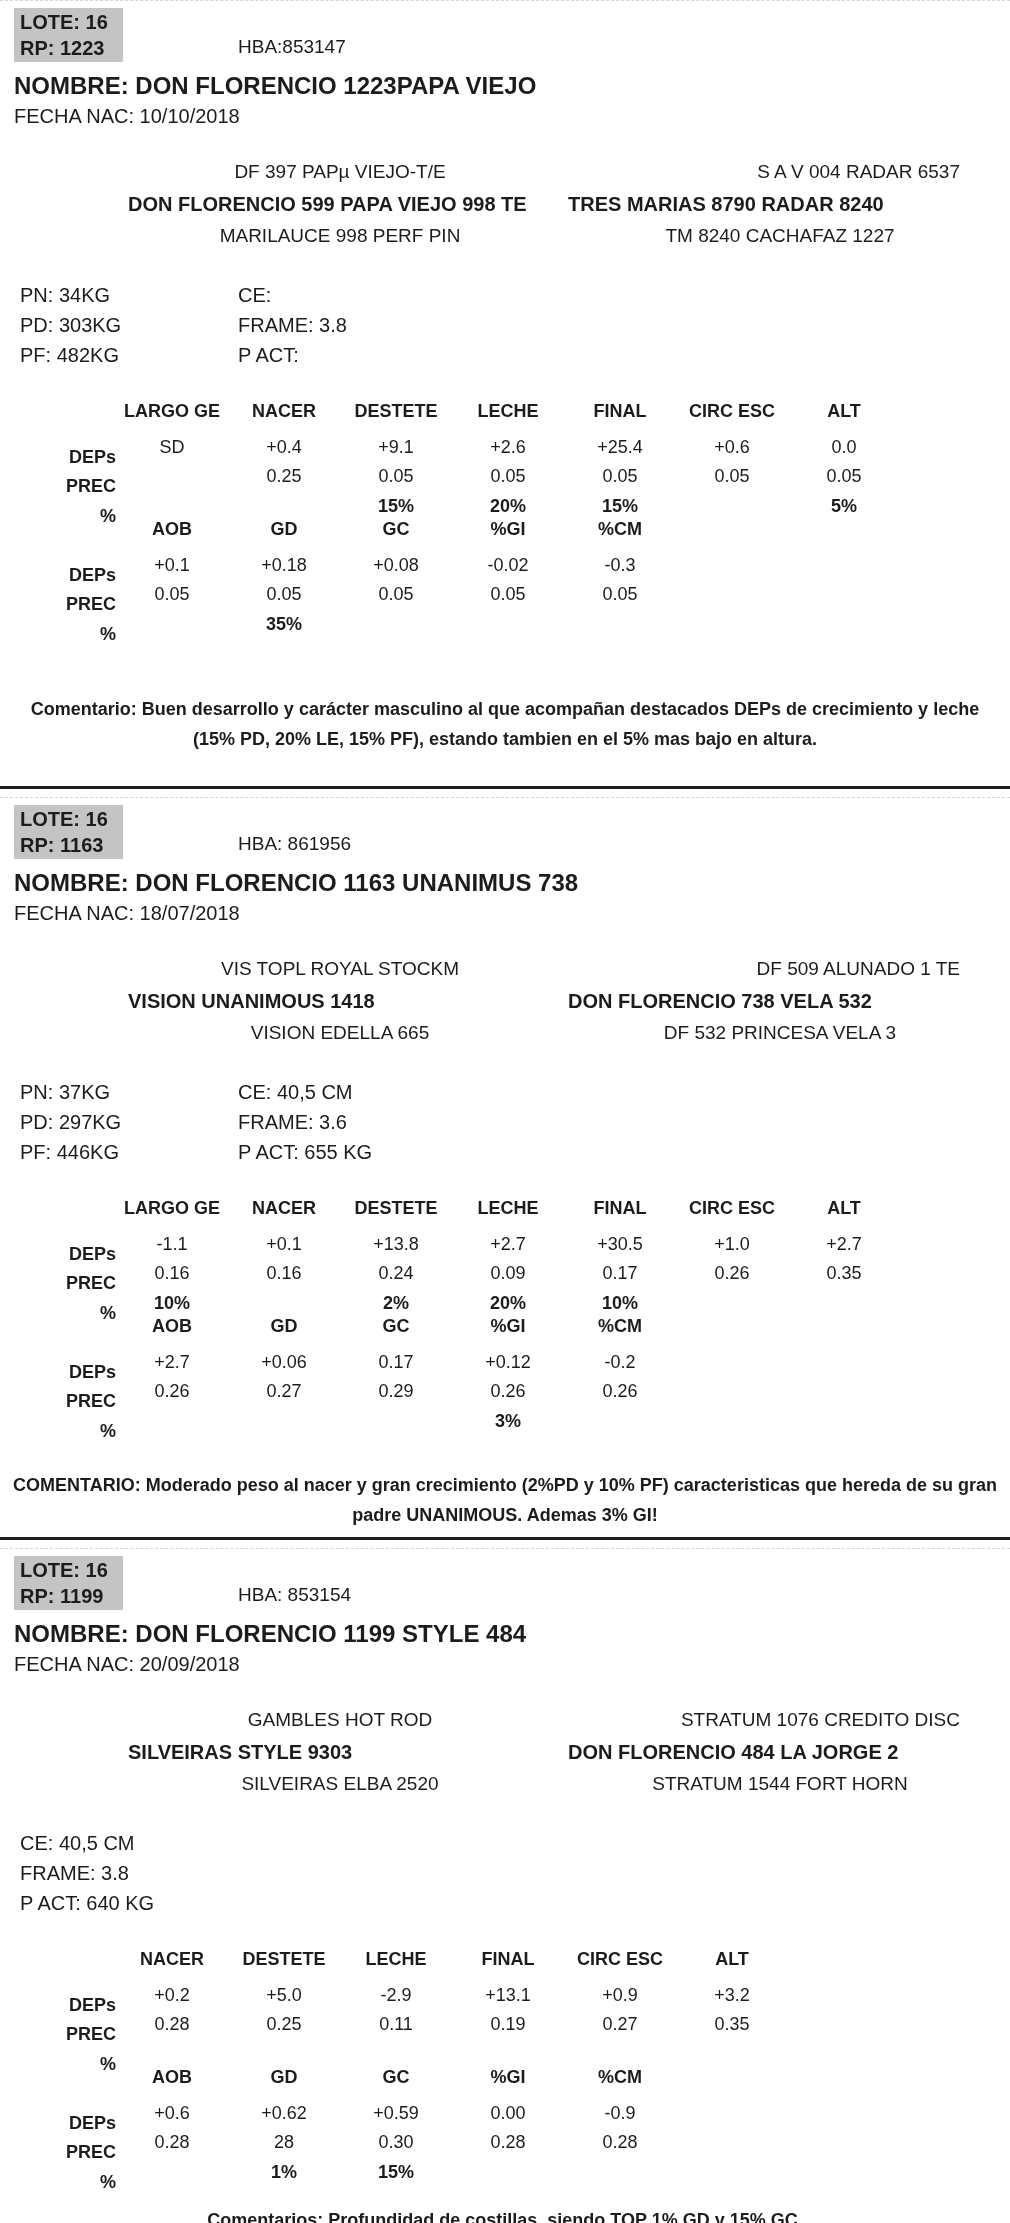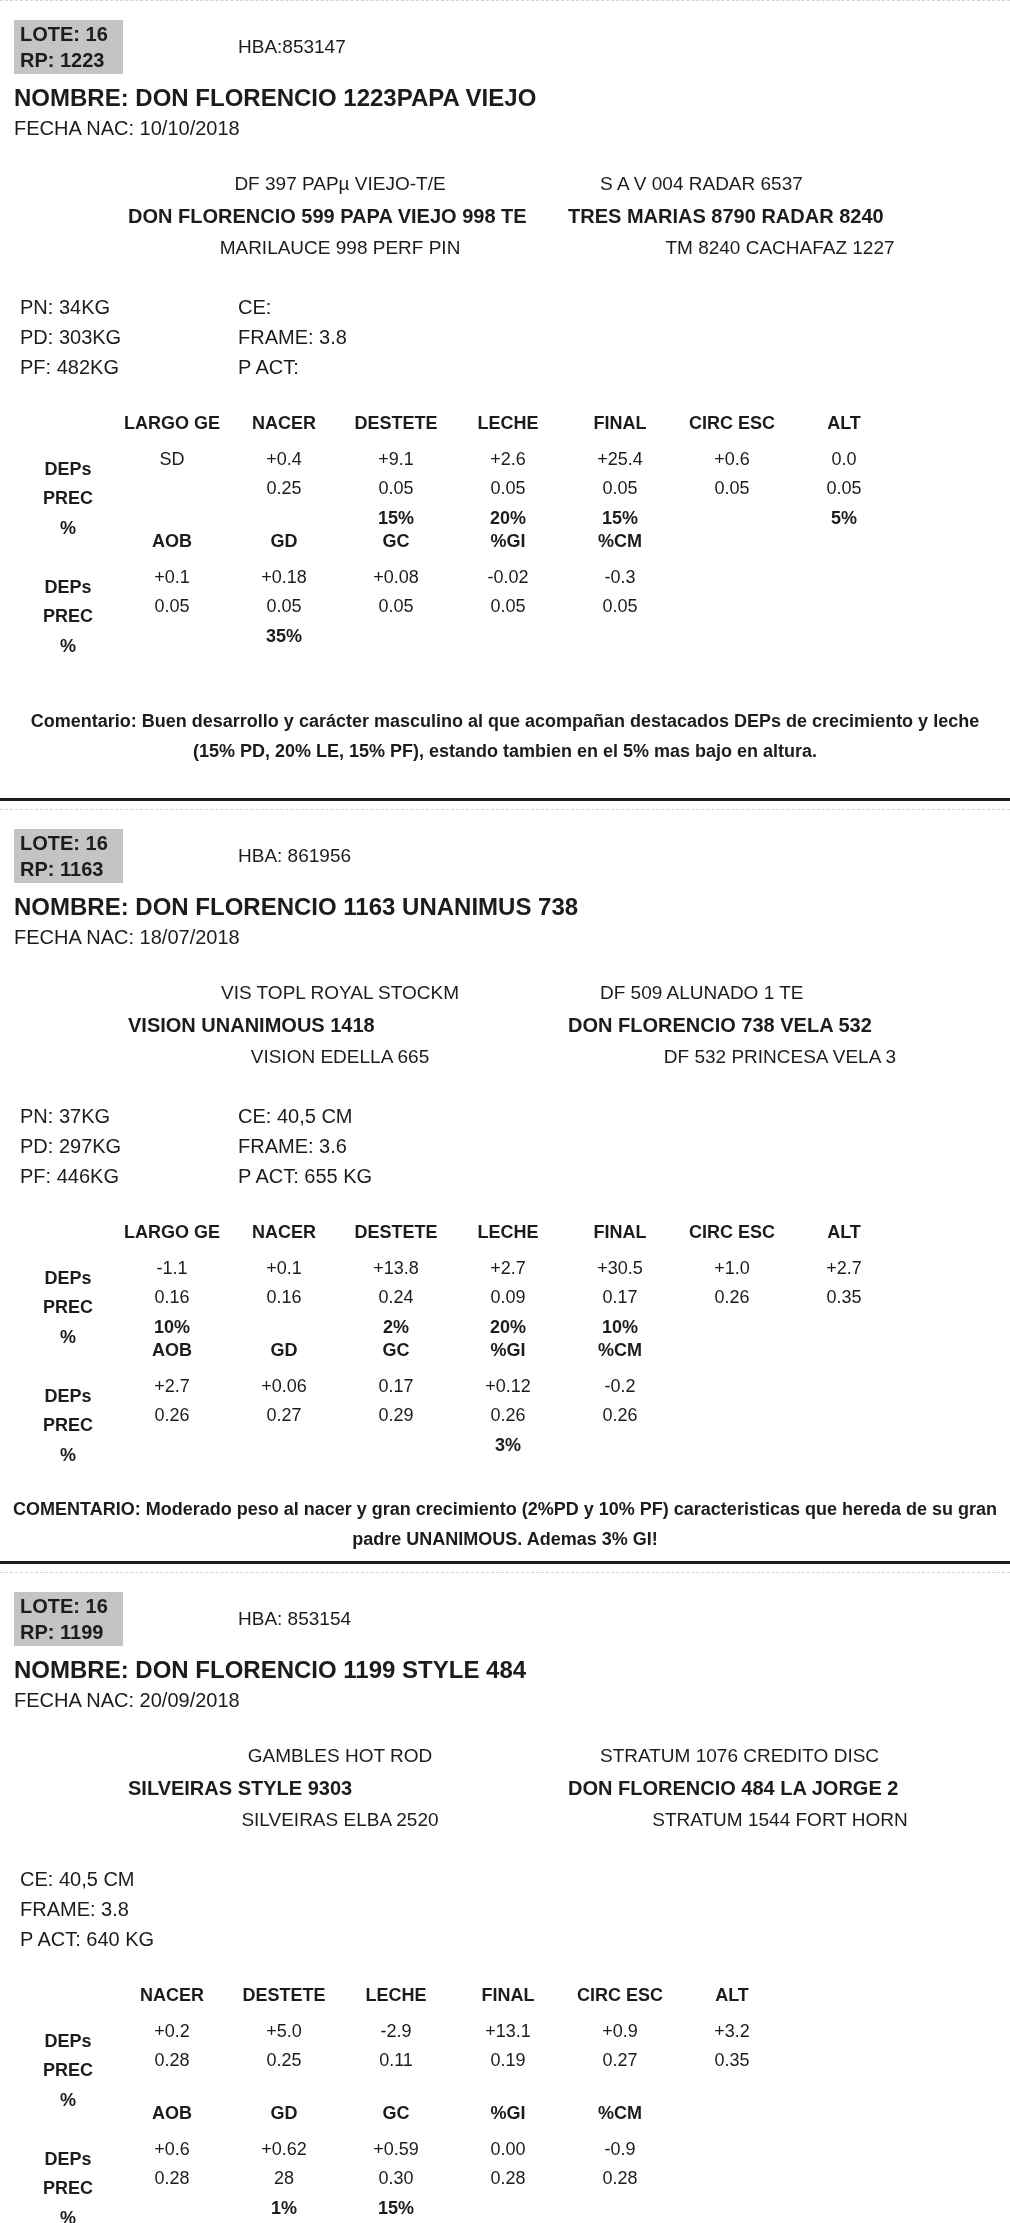--- a/index.html
+++ b/index.html
@@ -9,48 +9,48 @@
     overflow:hidden;
     background:#fff;
     color:#1c1c1c;
     font-family:"Liberation Sans",sans-serif;
   }
   .block{border-top:1px dashed #d4d4d4;}
   
   .head{position:relative;}
   .lot-box{
     display:inline-block;
-    margin:19px 0 0 14px;
+    margin:7px 0 0 14px;
     width:109px;
     background:#c4c4c4;
     padding:1px 12px 1px 6px;
     box-sizing:border-box;
     font-size:20px;line-height:26px;font-weight:700;
   }
   .hba{position:absolute;left:238px;top:33px;font-size:19px;line-height:26px;}
   .nombre{margin:9px 0 0 14px;font-size:24px;line-height:30px;font-weight:700;}
   .fecha{margin:0 0 0 14px;font-size:20px;line-height:30px;}
   
   .ped{position:relative;height:96px;margin-top:25px;font-size:19px;}
   .ped div{position:absolute;white-space:nowrap;line-height:32px;}
   .ped .ltop   {left:130px;top:0;   width:420px;text-align:center;}
   .ped .lmain  {left:128px;top:32px;font-size:20px;font-weight:700;}
   .ped .lbottom{left:130px;top:64px;width:420px;text-align:center;}
-  .ped .rtop   {left:600px;top:0;   width:360px;text-align:left;}
+  .ped .rtop   {left:600px;top:0;   width:360px;text-align:right;}
   .ped .rmain  {left:568px;top:32px;font-size:20px;font-weight:700;}
   .ped .rbottom{left:600px;top:64px;width:360px;text-align:center;}
   
   .meas{display:flex;margin:28px 0 0 20px;font-size:20px;line-height:30px;}
   .mcol1{width:218px;}
   .mcol2{width:300px;}
   
   .deps-table{margin:26px 0 0 20px;}
   .trow{display:grid;grid-template-columns:96px repeat(7,112px);height:29.5px;align-items:center;}
   .tc{text-align:center;font-size:18px;line-height:22px;}
-  .tc.lab{text-align:center;font-weight:700;margin-top:20px;}
+  .tc.lab{text-align:right;font-weight:700;margin-top:20px;}
   .tc.h{font-weight:700;}
   .tc.pb{font-weight:700;}
   .clipw{display:inline-block;max-width:96px;overflow:hidden;white-space:nowrap;vertical-align:bottom;}
   
   .comment{margin:62px 12px 0;text-align:center;font-weight:700;font-size:18px;line-height:30px;}
   .blk2 .comment{margin-top:41px;}
   .blk3 .comment{margin-top:25px;}
   
   .sep{height:3px;background:#1d1d1d;}
   .sep1{margin-top:32px;}

